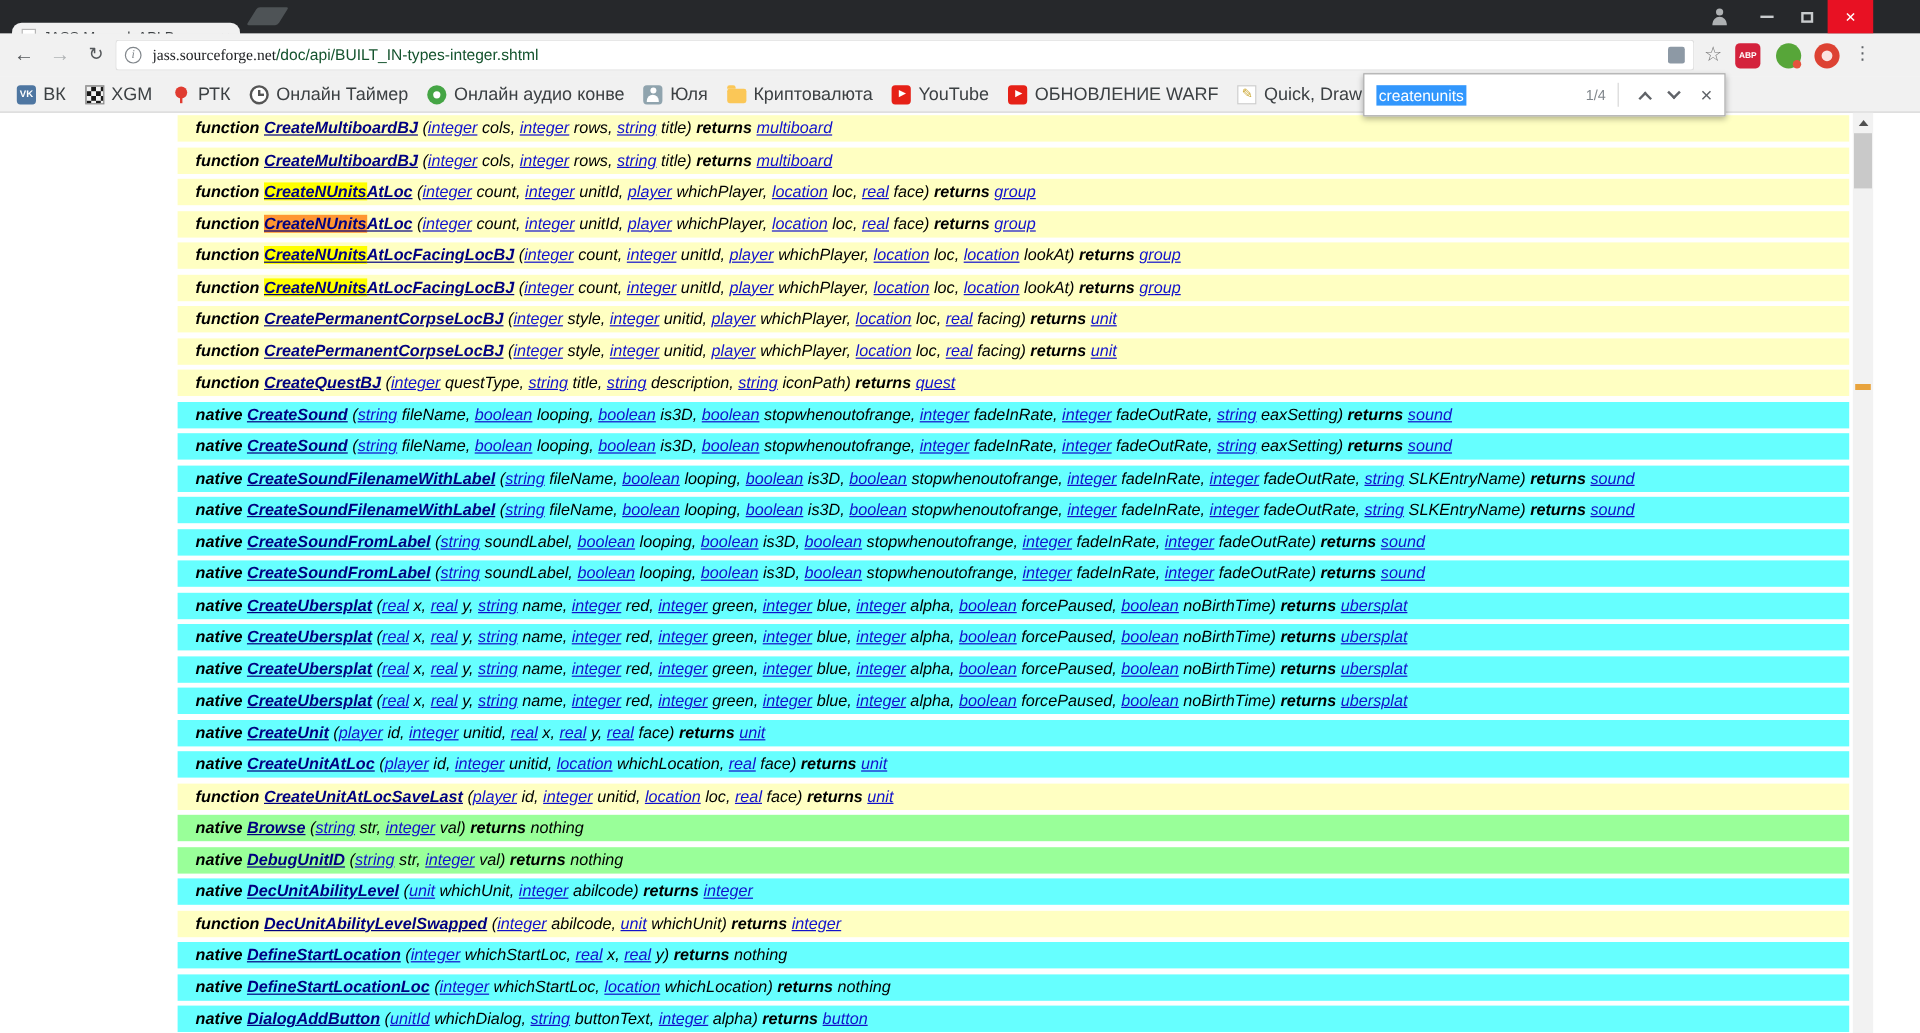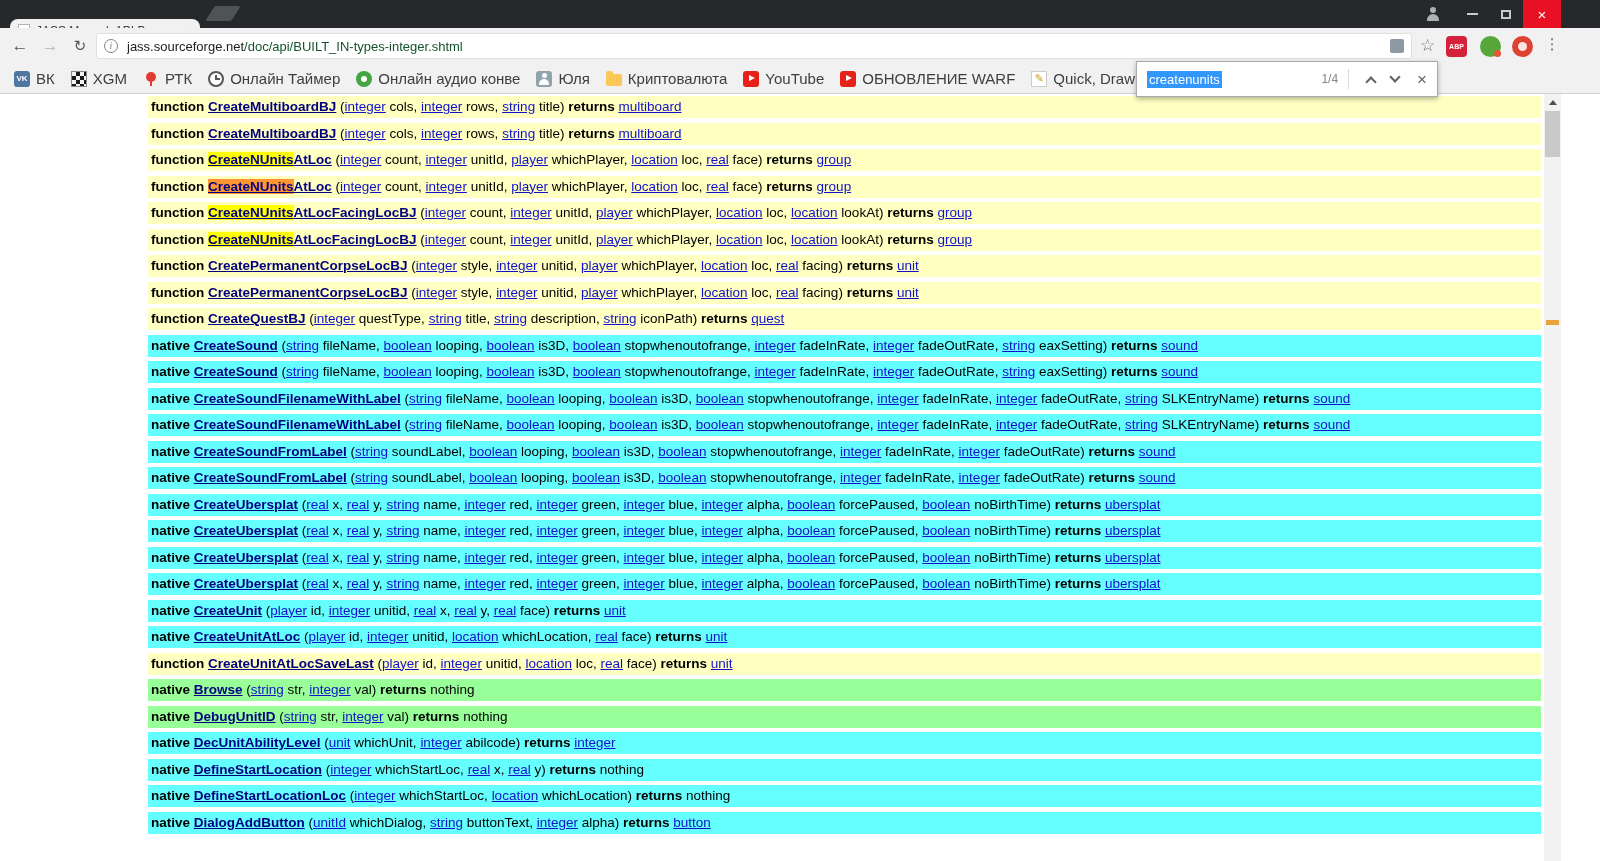--- a/index.html
+++ b/index.html
@@ -35,21 +35,21 @@
   .navic { position: absolute; top: 7px; font-size: 17px; color: #55585b; width: 24px; height: 22px; text-align: center; line-height: 22px; }
   .navic.back { left: 8px; }
   .navic.fwd { left: 38px; color: #b0b3b5; }
   .navic.reload { left: 68px; font-size: 15px; }
   .omnibox { position: absolute; left: 96px; top: 5px; width: 1316px; height: 26px; background: #fff; border-radius: 3px;
              display: flex; align-items: center; padding: 0 8px; box-shadow: inset 0 0 0 1px #e0e0e0; }
   .info-ic { width: 14px; height: 14px; border: 1px solid #80868b; border-radius: 50%; color: #80868b; font-size: 10px;
              font-style: italic; text-align: center; line-height: 12px; margin-right: 9px; flex: none;
              font-family: "Liberation Serif", serif; }
   .url { font-size: 13px; white-space: nowrap; overflow: hidden; flex: 1; }
-  .url .domain { color: #202124; }
+  .url .domain { color: #202124; font-family: Liberation Serif, serif; }
   .url .path { color: #14532d; }
   .pageaction { width: 14px; height: 14px; background: #8d99a5; border-radius: 2px; flex: none; margin-left: 8px; }
   .star { position: absolute; left: 1420px; top: 8px; font-size: 17px; color: #757575; line-height: 20px; }
   .ext { position: absolute; top: 8px; width: 21px; height: 21px; border-radius: 4px; }
   .ext.abp { left: 1446px; background: #d4223c; color: #fff; font-size: 7px; font-weight: bold; text-align: center; line-height: 21px; }
   .ext.green { left: 1480px; background: #57a639; border-radius: 50%; }
   .ext.green::after { content: ""; position: absolute; right: 0; bottom: 0; width: 7px; height: 7px; border-radius: 50%; background: #e5533d; }
   .ext.red { left: 1512px; background: #dd4233; border-radius: 50%; }
   .ext.red::after { content: ""; position: absolute; left: 6px; top: 6px; width: 9px; height: 9px; border-radius: 50%; background: #fff; opacity: .85; }
   .menu { position: absolute; left: 1544px; top: 7px; font-size: 15px; color: #5f6368; width: 16px; text-align: center; }
@@ -93,21 +93,21 @@
   .findbtn { width: 24px; height: 24px; display: flex; justify-content: center; align-items: center; }
   .chev { display: inline-block; width: 8px; height: 8px; border-left: 2px solid #606368; border-bottom: 2px solid #606368; }
   .chev.up { transform: rotate(135deg); margin-top: 5px; }
   .chev.down { transform: rotate(-45deg); margin-bottom: 4px; }
   .findclose { font-size: 17px; color: #5f6368; margin-left: 10px; line-height: 1; }
 
   
   .content { position: absolute; left: 0; top: 94px; width: 1600px; height: 767px; background: #fff;
              overflow: hidden; padding: 2px 0 0 148px; }
   .api-row { width: 1393px; height: 22px; line-height: 22px; margin-bottom: 4.5px; font-size: 13.5px;
-             white-space: nowrap; overflow: hidden; padding-left: 3px; color: #000; }
+             white-space: nowrap; overflow: hidden; padding-left: 15px; color: #000; font-style: italic; }
   .kw { font-weight: bold; }
   a.fname { font-weight: bold; color: #000080; text-decoration: underline; }
   a.tlink { color: #1111cc; text-decoration: underline; }
   .hl { background: var(--match, #ffff00); }
   .hl.active { background: var(--active-match, #ff9632); }
 
   
   .vscrollbar { position: absolute; left: 1544px; top: 94px; width: 17px; height: 767px; background: #f2f2f2; }
   .sb-up { position: absolute; left: 0; top: 0; width: 17px; height: 16px; display: flex; align-items: center; justify-content: center; }
   .sb-up::after { content: ""; border-left: 4px solid transparent; border-right: 4px solid transparent; border-bottom: 5px solid #505050; }
@@ -235,20 +235,21 @@
     <div class="api-row" style="background: rgb(102, 255, 255);"><span class="kw">native </span><a class="fname">CreateUbersplat</a><span> (</span><a class="tlink">real</a><span> x, </span><a class="tlink">real</a><span> y, </span><a class="tlink">string</a><span> name, </span><a class="tlink">integer</a><span> red, </span><a class="tlink">integer</a><span> green, </span><a class="tlink">integer</a><span> blue, </span><a class="tlink">integer</a><span> alpha, </span><a class="tlink">boolean</a><span> forcePaused, </span><a class="tlink">boolean</a><span> noBirthTime</span><span>) </span><span class="kw">returns </span><a class="tlink">ubersplat</a></div>
     <div class="api-row" style="background: rgb(102, 255, 255);"><span class="kw">native </span><a class="fname">CreateUbersplat</a><span> (</span><a class="tlink">real</a><span> x, </span><a class="tlink">real</a><span> y, </span><a class="tlink">string</a><span> name, </span><a class="tlink">integer</a><span> red, </span><a class="tlink">integer</a><span> green, </span><a class="tlink">integer</a><span> blue, </span><a class="tlink">integer</a><span> alpha, </span><a class="tlink">boolean</a><span> forcePaused, </span><a class="tlink">boolean</a><span> noBirthTime</span><span>) </span><span class="kw">returns </span><a class="tlink">ubersplat</a></div>
     <div class="api-row" style="background: rgb(102, 255, 255);"><span class="kw">native </span><a class="fname">CreateUbersplat</a><span> (</span><a class="tlink">real</a><span> x, </span><a class="tlink">real</a><span> y, </span><a class="tlink">string</a><span> name, </span><a class="tlink">integer</a><span> red, </span><a class="tlink">integer</a><span> green, </span><a class="tlink">integer</a><span> blue, </span><a class="tlink">integer</a><span> alpha, </span><a class="tlink">boolean</a><span> forcePaused, </span><a class="tlink">boolean</a><span> noBirthTime</span><span>) </span><span class="kw">returns </span><a class="tlink">ubersplat</a></div>
     <div class="api-row" style="background: rgb(102, 255, 255);"><span class="kw">native </span><a class="fname">CreateUbersplat</a><span> (</span><a class="tlink">real</a><span> x, </span><a class="tlink">real</a><span> y, </span><a class="tlink">string</a><span> name, </span><a class="tlink">integer</a><span> red, </span><a class="tlink">integer</a><span> green, </span><a class="tlink">integer</a><span> blue, </span><a class="tlink">integer</a><span> alpha, </span><a class="tlink">boolean</a><span> forcePaused, </span><a class="tlink">boolean</a><span> noBirthTime</span><span>) </span><span class="kw">returns </span><a class="tlink">ubersplat</a></div>
     <div class="api-row" style="background: rgb(102, 255, 255);"><span class="kw">native </span><a class="fname">CreateUnit</a><span> (</span><a class="tlink">player</a><span> id, </span><a class="tlink">integer</a><span> unitid, </span><a class="tlink">real</a><span> x, </span><a class="tlink">real</a><span> y, </span><a class="tlink">real</a><span> face</span><span>) </span><span class="kw">returns </span><a class="tlink">unit</a></div>
     <div class="api-row" style="background: rgb(102, 255, 255);"><span class="kw">native </span><a class="fname">CreateUnitAtLoc</a><span> (</span><a class="tlink">player</a><span> id, </span><a class="tlink">integer</a><span> unitid, </span><a class="tlink">location</a><span> whichLocation, </span><a class="tlink">real</a><span> face</span><span>) </span><span class="kw">returns </span><a class="tlink">unit</a></div>
     <div class="api-row" style="background: rgb(255, 255, 194);"><span class="kw">function </span><a class="fname">CreateUnitAtLocSaveLast</a><span> (</span><a class="tlink">player</a><span> id, </span><a class="tlink">integer</a><span> unitid, </span><a class="tlink">location</a><span> loc, </span><a class="tlink">real</a><span> face</span><span>) </span><span class="kw">returns </span><a class="tlink">unit</a></div>
     <div class="api-row" style="background: rgb(153, 255, 153);"><span class="kw">native </span><a class="fname">Browse</a><span> (</span><a class="tlink">string</a><span> str, </span><a class="tlink">integer</a><span> val</span><span>) </span><span class="kw">returns </span><span>nothing</span></div>
     <div class="api-row" style="background: rgb(153, 255, 153);"><span class="kw">native </span><a class="fname">DebugUnitID</a><span> (</span><a class="tlink">string</a><span> str, </span><a class="tlink">integer</a><span> val</span><span>) </span><span class="kw">returns </span><span>nothing</span></div>
     <div class="api-row" style="background: rgb(102, 255, 255);"><span class="kw">native </span><a class="fname">DecUnitAbilityLevel</a><span> (</span><a class="tlink">unit</a><span> whichUnit, </span><a class="tlink">integer</a><span> abilcode</span><span>) </span><span class="kw">returns </span><a class="tlink">integer</a></div>
+    <div class="api-row" style="background: rgb(255, 255, 194);"><span class="kw">function </span><a class="fname">DecUnitAbilityLevelSwapped</a><span> (</span><a class="tlink">integer</a><span> abilcode, </span><a class="tlink">unit</a><span> whichUnit</span><span>) </span><span class="kw">returns </span><a class="tlink">integer</a></div>
     <div class="api-row" style="background: rgb(102, 255, 255);"><span class="kw">native </span><a class="fname">DefineStartLocation</a><span> (</span><a class="tlink">integer</a><span> whichStartLoc, </span><a class="tlink">real</a><span> x, </span><a class="tlink">real</a><span> y</span><span>) </span><span class="kw">returns </span><span>nothing</span></div>
     <div class="api-row" style="background: rgb(102, 255, 255);"><span class="kw">native </span><a class="fname">DefineStartLocationLoc</a><span> (</span><a class="tlink">integer</a><span> whichStartLoc, </span><a class="tlink">location</a><span> whichLocation</span><span>) </span><span class="kw">returns </span><span>nothing</span></div>
     <div class="api-row" style="background: rgb(102, 255, 255);"><span class="kw">native </span><a class="fname">DialogAddButton</a><span> (</span><a class="tlink">unitId</a><span> whichDialog, </span><a class="tlink">string</a><span> buttonText, </span><a class="tlink">integer</a><span> alpha</span><span>) </span><span class="kw">returns </span><a class="tlink">button</a></div>
   </div>
 
 <div class="vscrollbar">
   <div class="sb-up"></div>
   <div class="sb-thumb"></div>
   <div class="sb-marker"></div>
 </div>

